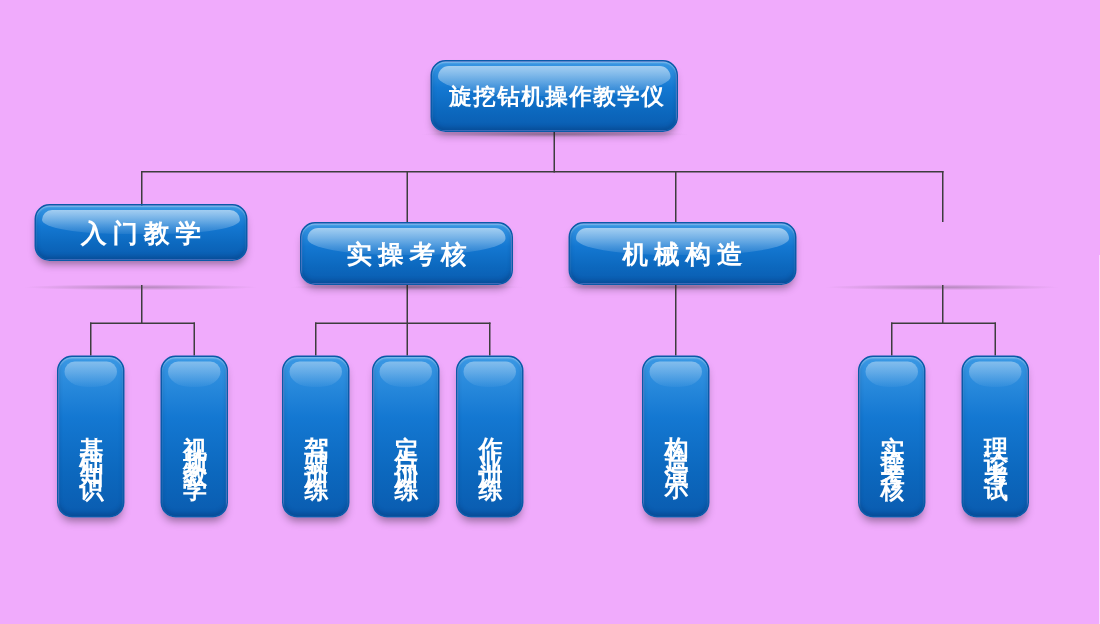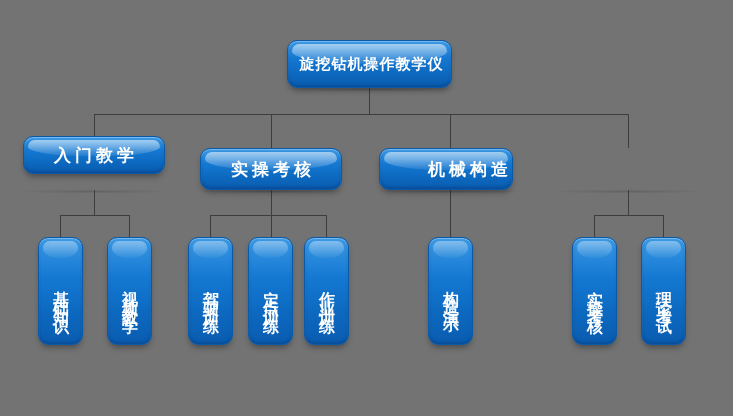--- a/index.html
+++ b/index.html
@@ -1,17 +1,17 @@
 <!DOCTYPE html>
 <html><head>
 <meta charset="utf-8">
 <style>
   html,body { margin:0; padding:0; background:#ffffff; }
   .stage {
-    position:relative; width:733px; height:416px; background:#737373;
+    position:relative; width:733px; height:416px; background:#f0abfc;
     font-family:"DejaVu Sans", sans-serif; overflow:hidden;
   }
   .line { position:absolute; background:#3d3d3d; }
   .streak {
     position:absolute; height:5px; pointer-events:none;
     background: radial-gradient(ellipse closest-side, rgba(70,70,70,0.35), rgba(70,70,70,0) 78%);
   }
   .node {
     position:absolute; display:flex; align-items:center; justify-content:center;
     color:#ffffff; font-weight:bold; text-align:center; cursor:default;
@@ -73,21 +73,21 @@
   <div class="node root" style="left:287px; top:40px; width:165px; height:48px;">
     <span class="lbl">旋挖钻机操作教学仪</span>
   </div>
 
   <div class="node l2" style="left:23px; top:136px; width:142px; height:38px;">
     <span class="lbl">入门教学</span>
   </div>
   <div class="node l2" style="left:200px; top:148px; width:142px; height:42px;">
     <span class="lbl">实操考核</span>
   </div>
-  <div class="node l2" style="left:379px; top:148px; width:134px; height:42px;justify-content:flex-end;">
+  <div class="node l2" style="left:379px; top:148px; width:152px; height:42px;">
     <span class="lbl">机械构造</span>
   </div>
 
   <div class="node v" style="left:38px; top:237px; width:45px; height:108px;">
     <span class="lbl">基础知识</span>
   </div>
   <div class="node v" style="left:107px; top:237px; width:45px; height:108px;">
     <span class="lbl">视频教学</span>
   </div>
   <div class="node v" style="left:188px; top:237px; width:45px; height:108px;">

